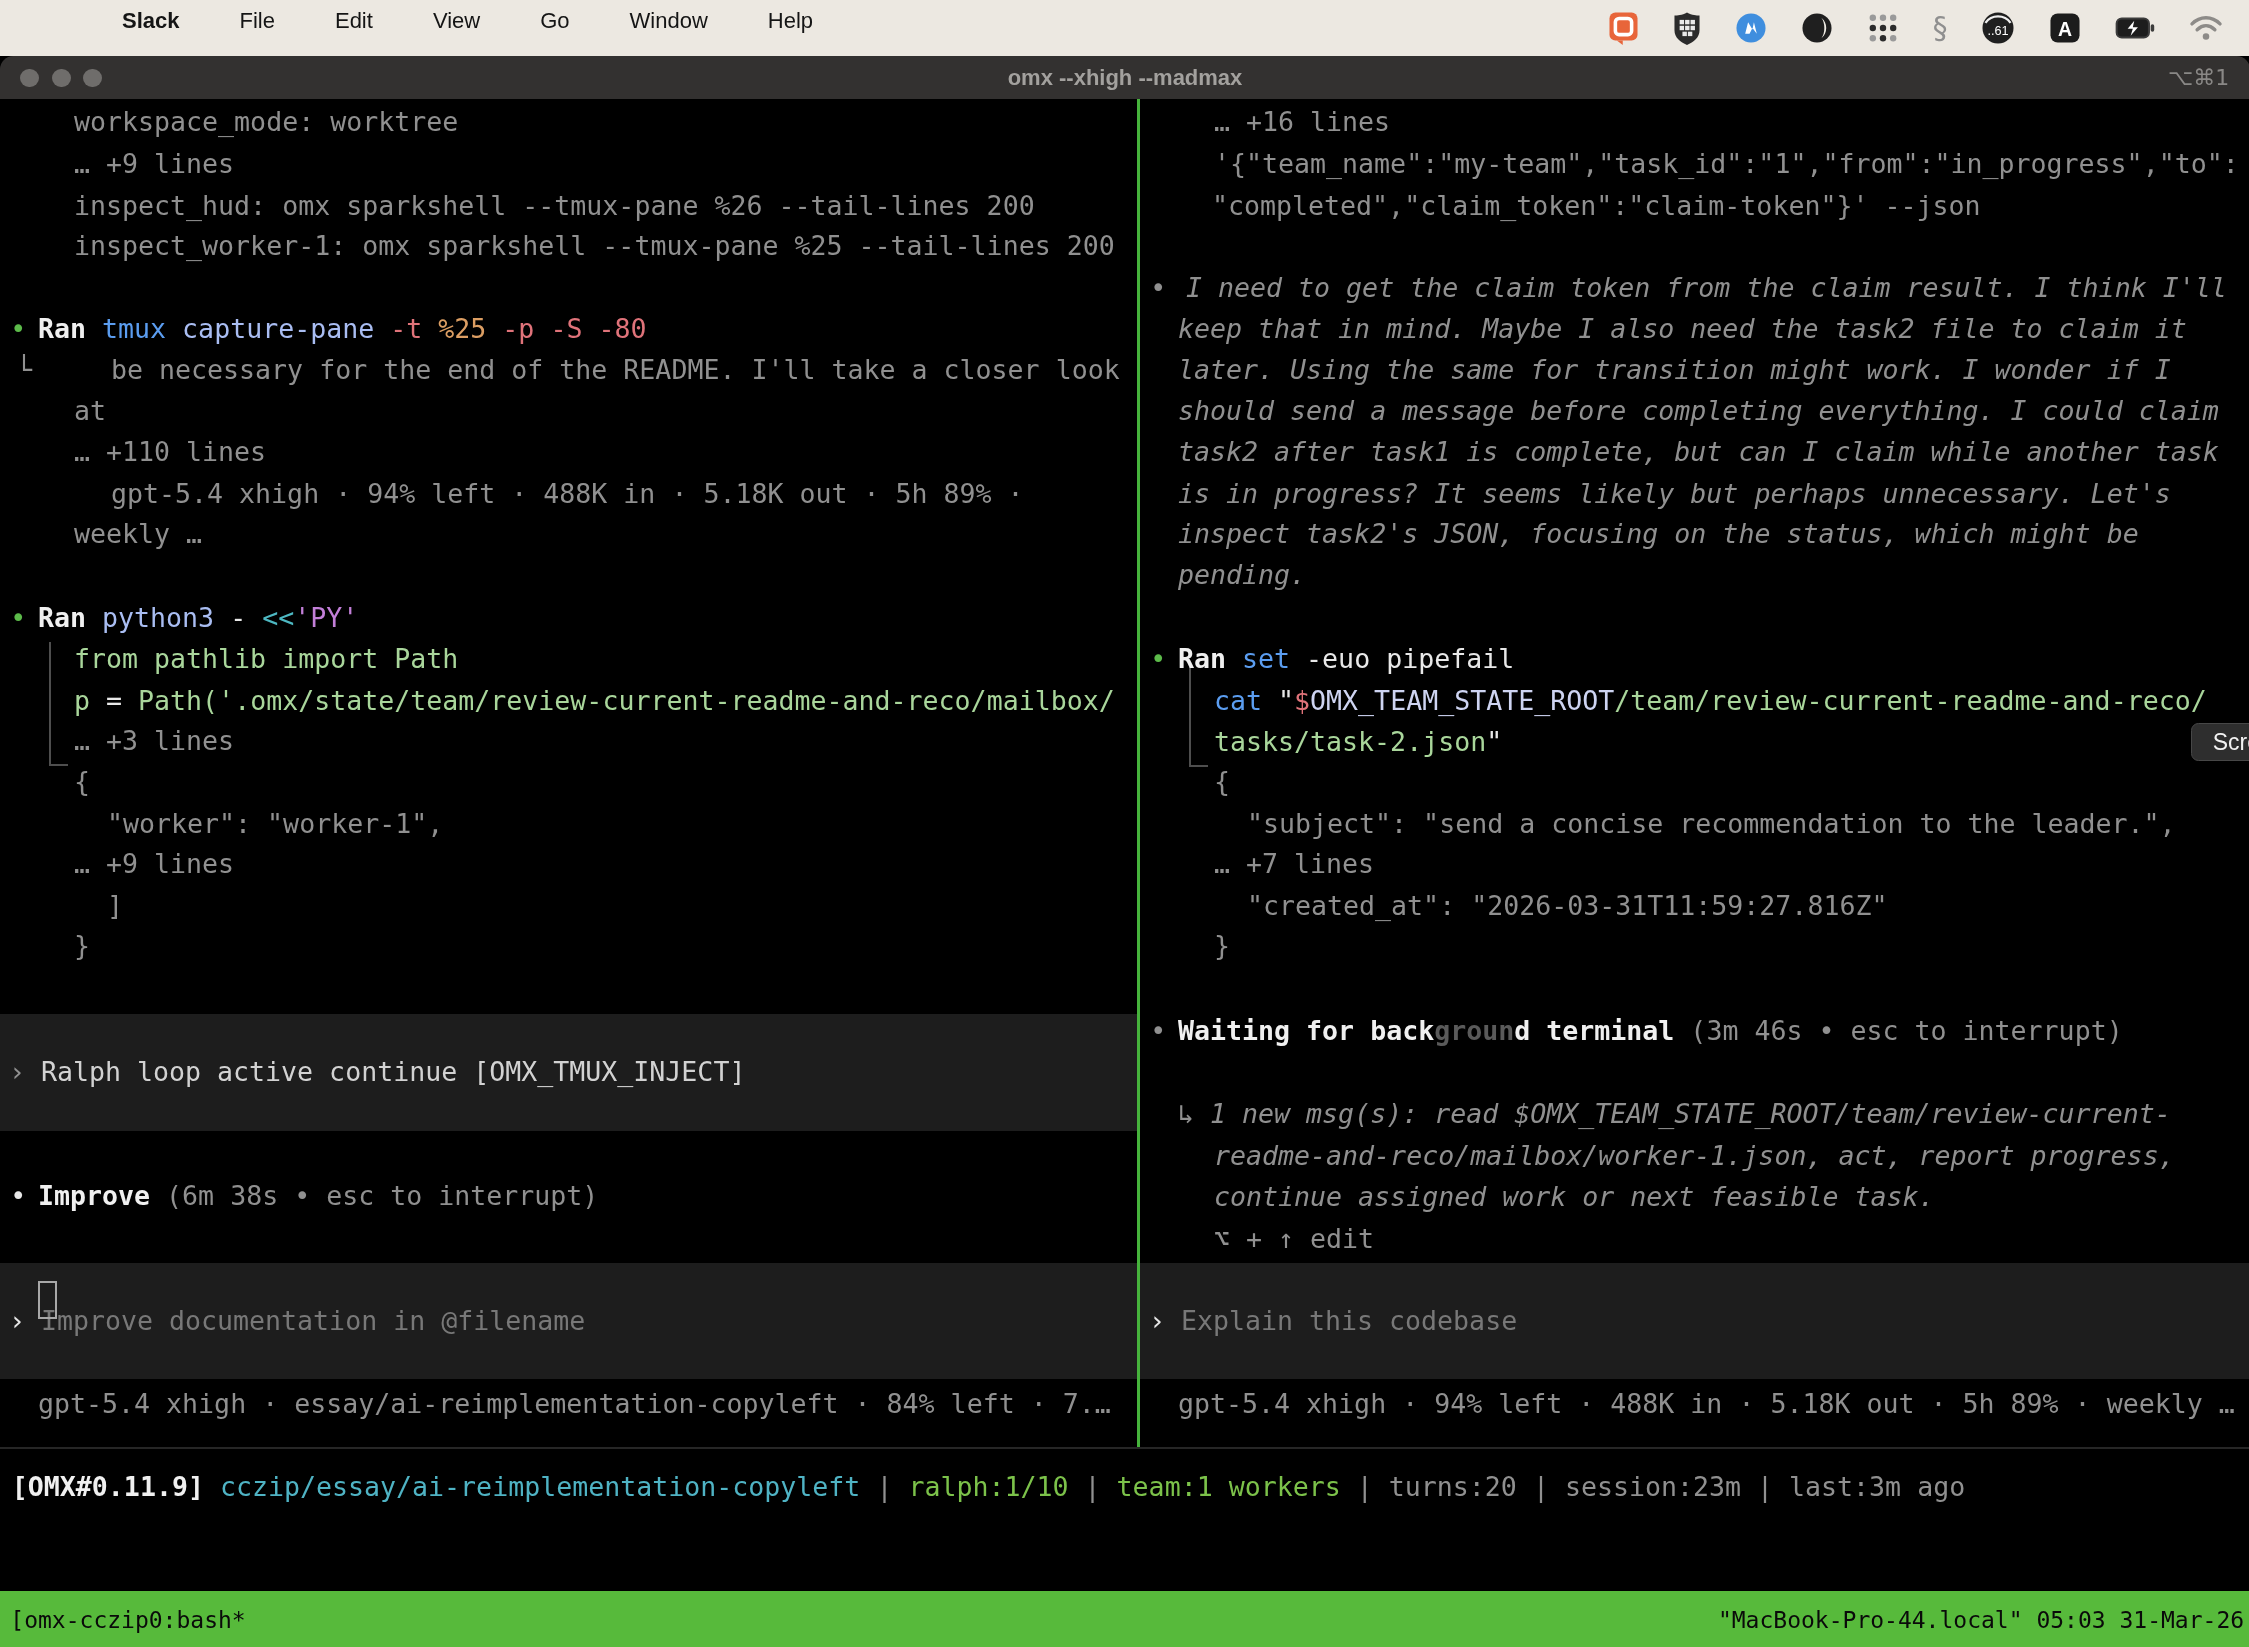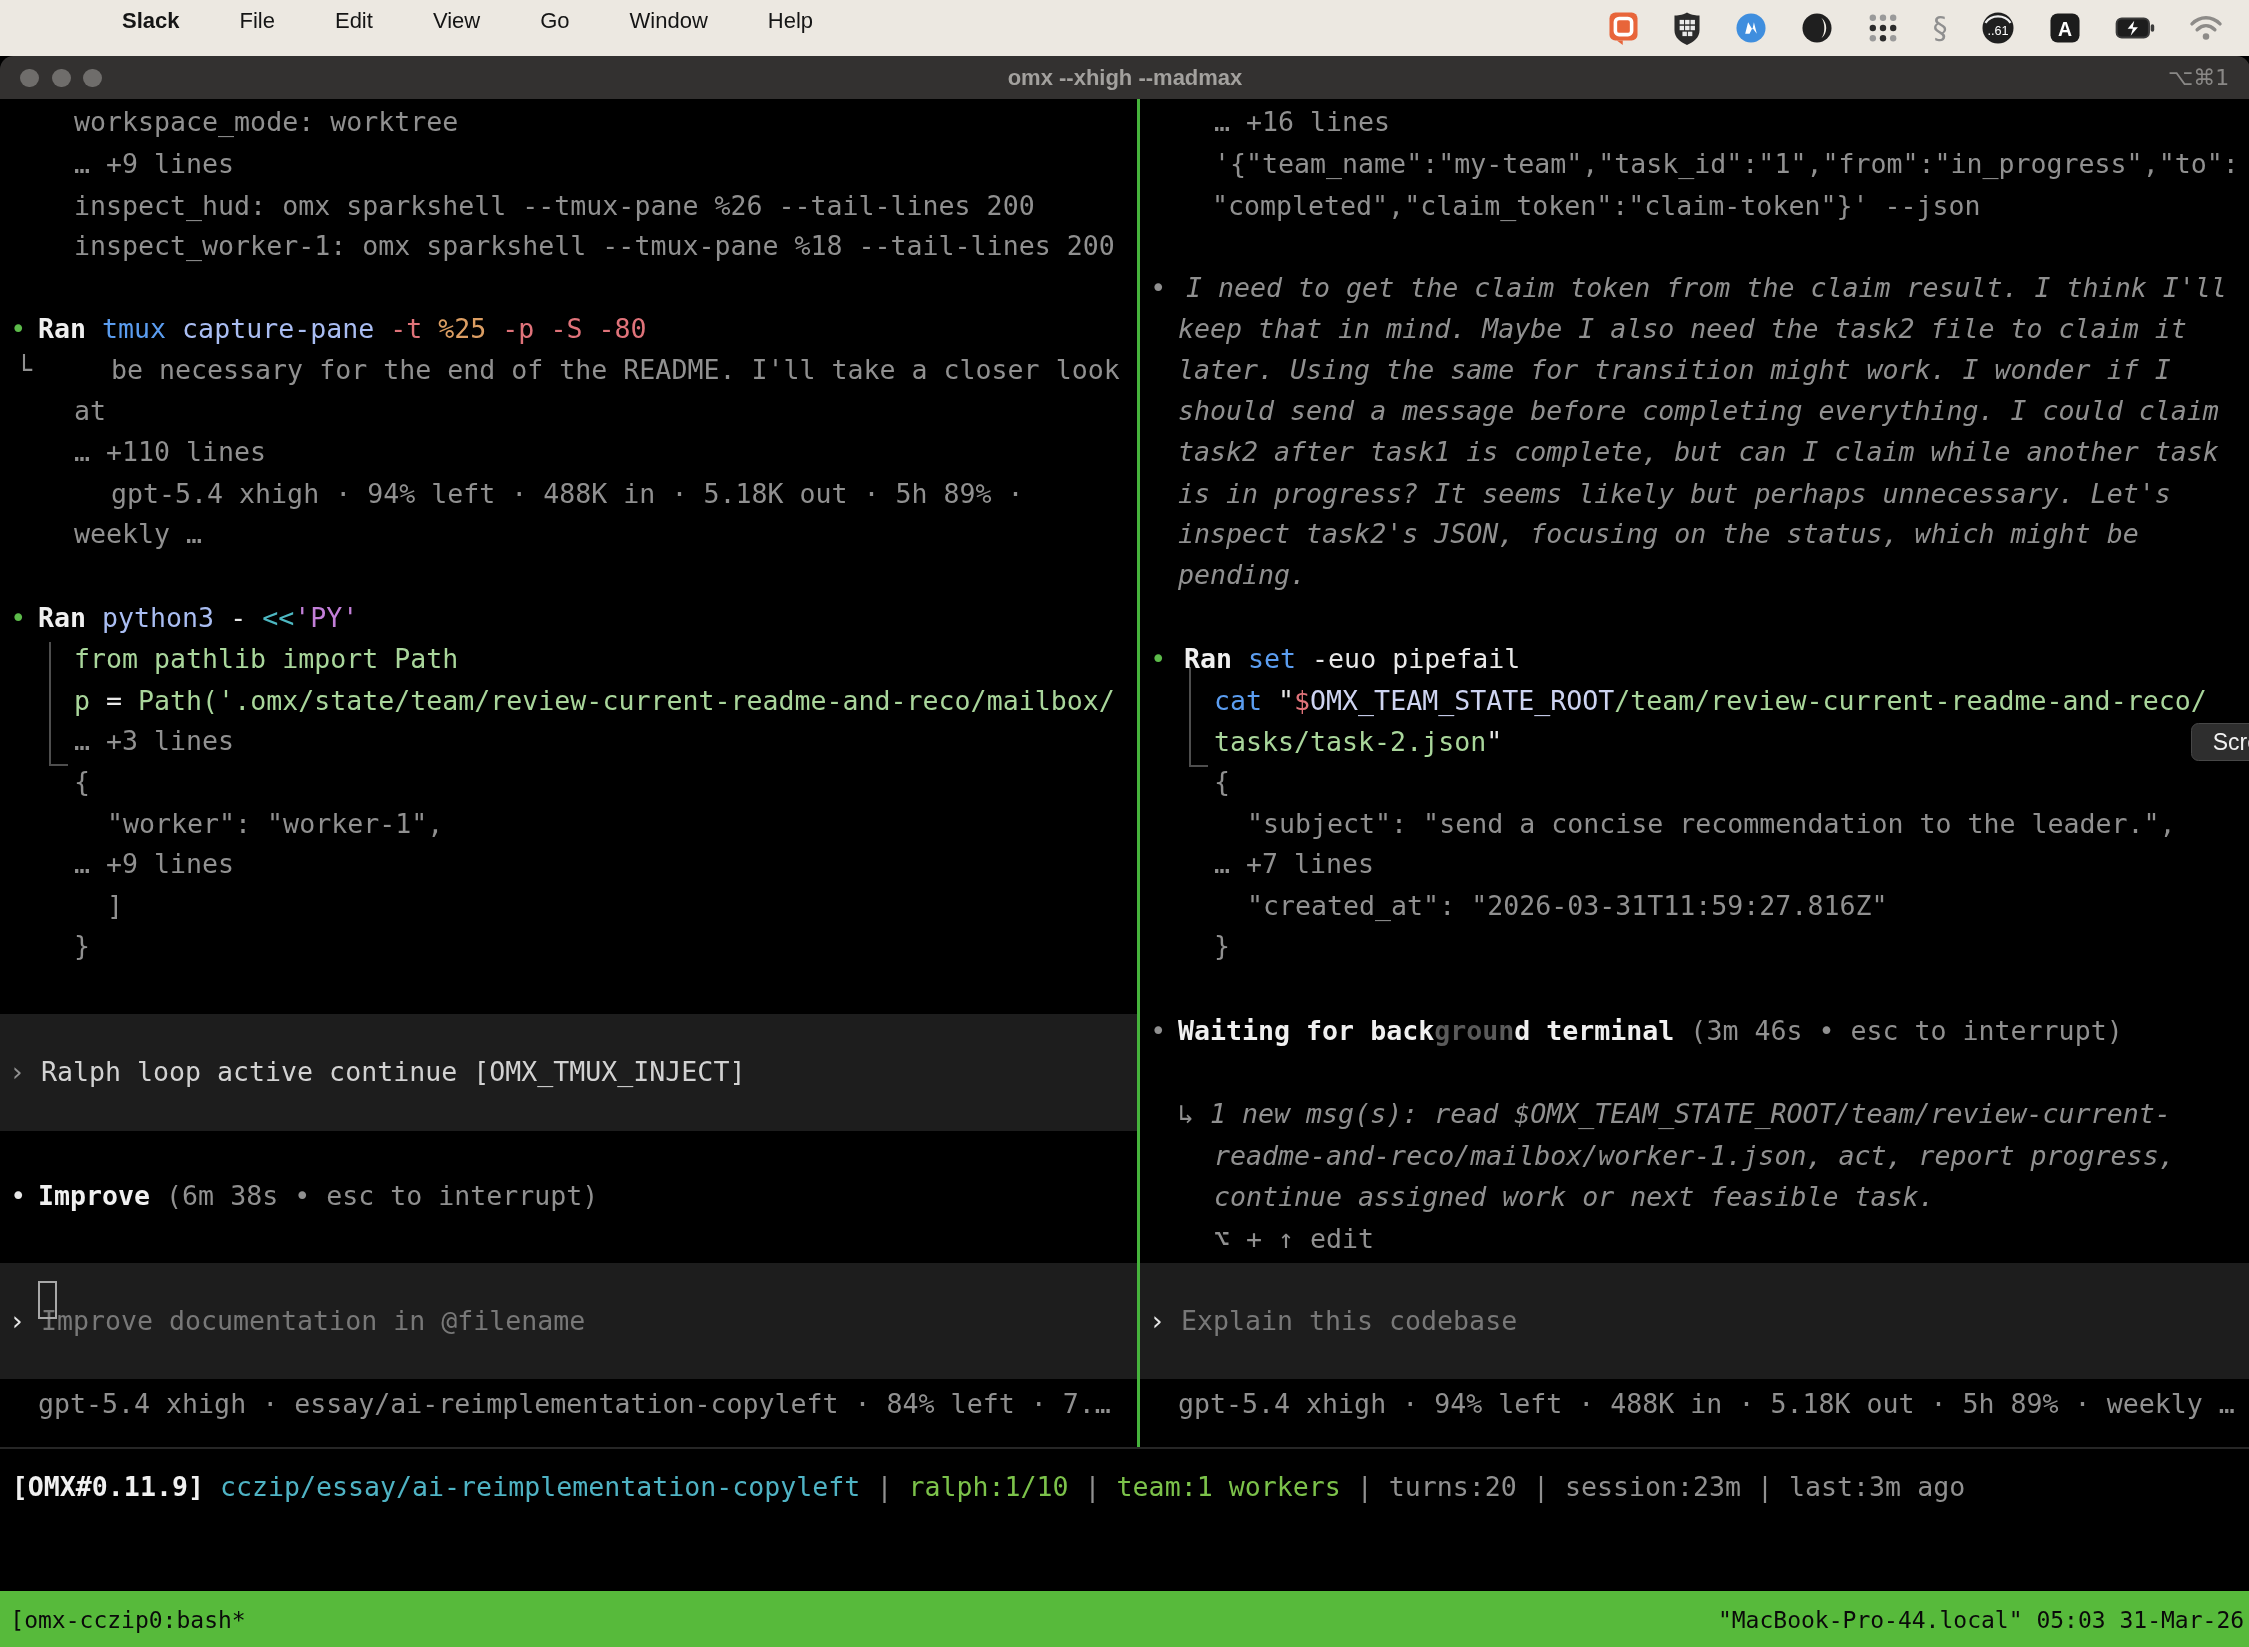--- a/index.html
+++ b/index.html
@@ -187,21 +187,21 @@
       <div id="title-shortcut">⌥⌘1</div>
     </div>
 
     <div class="pane" id="pane-left">
         <div class="band" style="top: 915px; height: 117px;"></div>
         <div class="band" style="top: 1164px; height: 116px;"></div>
         <div class="conn" style="left: 49px; top: 543px; height: 124px;"></div>
         <div class="tline" style="left: 74px; top: 2.2px;"><span class="c-g">workspace_mode: worktree</span></div>
         <div class="tline" style="left: 74px; top: 44px;"><span class="c-g">… +9 lines</span></div>
         <div class="tline" style="left: 74px; top: 86px;"><span class="c-g">inspect_hud: omx sparkshell --tmux-pane %26 --tail-lines 200</span></div>
-        <div class="tline" style="left: 74px; top: 126px;"><span class="c-g">inspect_worker-1: omx sparkshell --tmux-pane %18 --tail-lines 200</span></div>
+        <div class="tline" style="left: 74px; top: 126px;"><span class="c-g">inspect_worker-1: omx sparkshell --tmux-pane %25 --tail-lines 200</span></div>
         <div class="tline" style="left: 10.3px; top: 209px;"><span class="c-bg">•</span></div>
         <div class="tline" style="left: 38px; top: 209px;"><span class="c-wb">Ran </span><span class="c-blue">tmux </span><span class="c-peri">capture-pane </span><span class="c-red">-t </span><span class="c-orange">%25 </span><span class="c-red">-p -S -80</span></div>
         <div class="tline" style="left: 16px; top: 250px;"><span class="c-g">└</span></div>
         <div class="tline" style="left: 111px; top: 250px;"><span class="c-g">be necessary for the end of the README. I'll take a closer look</span></div>
         <div class="tline" style="left: 74px; top: 291px;"><span class="c-g">at</span></div>
         <div class="tline" style="left: 74px; top: 332px;"><span class="c-g">… +110 lines</span></div>
         <div class="tline" style="left: 111px; top: 374px;"><span class="c-g">gpt-5.4 xhigh · 94% left · 488K in · 5.18K out · 5h 89% ·</span></div>
         <div class="tline" style="left: 74px; top: 414px;"><span class="c-g">weekly …</span></div>
         <div class="tline" style="left: 10.3px; top: 498px;"><span class="c-bg">•</span></div>
         <div class="tline" style="left: 38px; top: 498px;"><span class="c-wb">Ran </span><span class="c-peri">python3 </span><span class="c-w">- </span><span class="c-teal">&lt;&lt;</span><span class="c-purple">'PY'</span></div>
@@ -230,21 +230,21 @@
         <div class="tline" style="left: 10.3px; top: 168px;"><span class="c-g">•</span></div>
         <div class="tline" style="left: 46px; top: 168px;"><span class="c-gi">I need to get the claim token from the claim result. I think I'll</span></div>
         <div class="tline" style="left: 38px; top: 209px;"><span class="c-gi">keep that in mind. Maybe I also need the task2 file to claim it</span></div>
         <div class="tline" style="left: 38px; top: 291px;"><span class="c-gi">should send a message before completing everything. I could claim</span></div>
         <div class="tline" style="left: 38px; top: 250px;"><span class="c-gi">later. Using the same for transition might work. I wonder if I</span></div>
         <div class="tline" style="left: 38px; top: 332px;"><span class="c-gi">task2 after task1 is complete, but can I claim while another task</span></div>
         <div class="tline" style="left: 38px; top: 374px;"><span class="c-gi">is in progress? It seems likely but perhaps unnecessary. Let's</span></div>
         <div class="tline" style="left: 38px; top: 414px;"><span class="c-gi">inspect task2's JSON, focusing on the status, which might be</span></div>
         <div class="tline" style="left: 38px; top: 455px;"><span class="c-gi">pending.</span></div>
         <div class="tline" style="left: 10.3px; top: 539px;"><span class="c-bg">•</span></div>
-        <div class="tline" style="left: 44px; top: 539px; text-align: right;"><span class="c-wb">Ran </span><span class="c-blue">set </span><span class="c-w">-euo pipefail</span></div>
+        <div class="tline" style="left: 38px; top: 539px; text-align: right;"><span class="c-wb">Ran </span><span class="c-blue">set </span><span class="c-w">-euo pipefail</span></div>
         <div class="tline" style="left: 74px; top: 581px;"><span class="c-blue">cat </span><span class="c-w">"</span><span class="c-red">$</span><span class="c-lav">OMX_TEAM_STATE_ROOT</span><span class="c-green">/team/review-current-readme-and-reco/</span></div>
         <div class="tline" style="left: 74px; top: 622px;"><span class="c-green">tasks/task-2.json</span><span class="c-w">"</span></div>
         <div class="tline" style="left: 74px; top: 662px;"><span class="c-g">{</span></div>
         <div class="tline" style="left: 107px; top: 704px;"><span class="c-g">"subject": "send a concise recommendation to the leader.",</span></div>
         <div class="tline" style="left: 74px; top: 744px;"><span class="c-g">… +7 lines</span></div>
         <div class="tline" style="left: 107px; top: 786px;"><span class="c-g">"created_at": "2026-03-31T11:59:27.816Z"</span></div>
         <div class="tline" style="left: 74px; top: 826px;"><span class="c-g">}</span></div>
         <div class="tline" style="left: 10.3px; top: 911px;"><span class="c-g">•</span></div>
         <div class="tline" style="left: 38px; top: 911px;"><span class="c-wb">Waiting for back</span><span class="c-dimb">groun</span><span class="c-wb">d terminal</span><span class="c-g"> (3m 46s • esc to interrupt)</span></div>
         <div class="tline" style="left: 38px; top: 994px;"><span class="c-g">↳ </span><span class="c-gi">1 new msg(s): read $OMX_TEAM_STATE_ROOT/team/review-current-</span></div>

